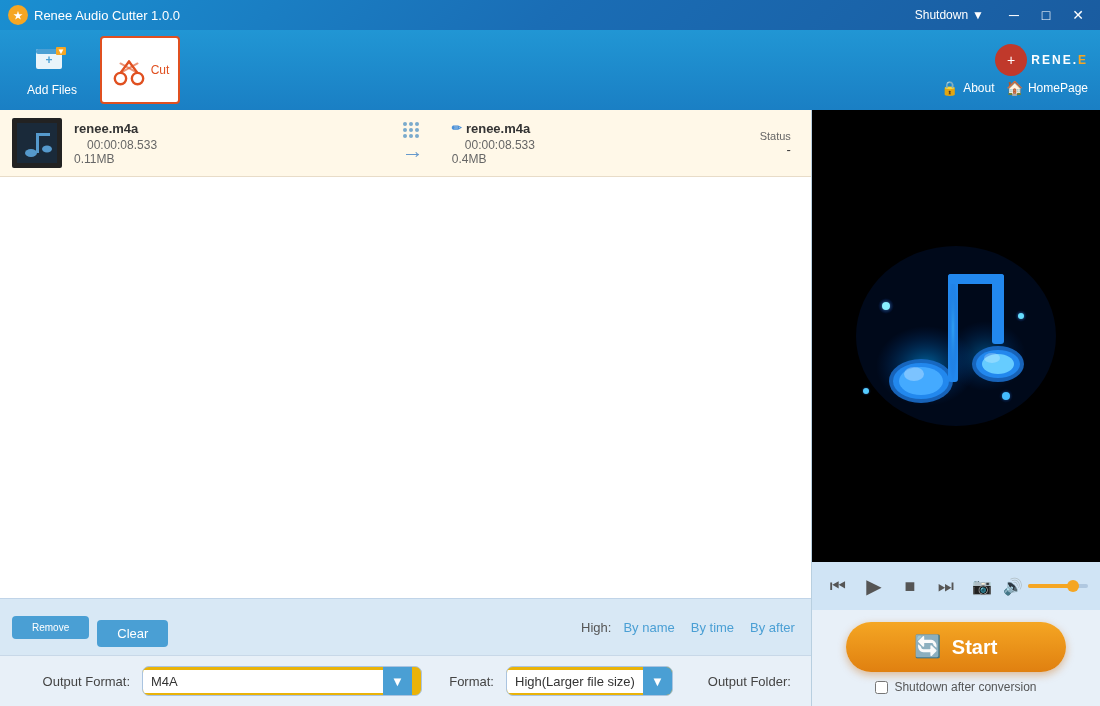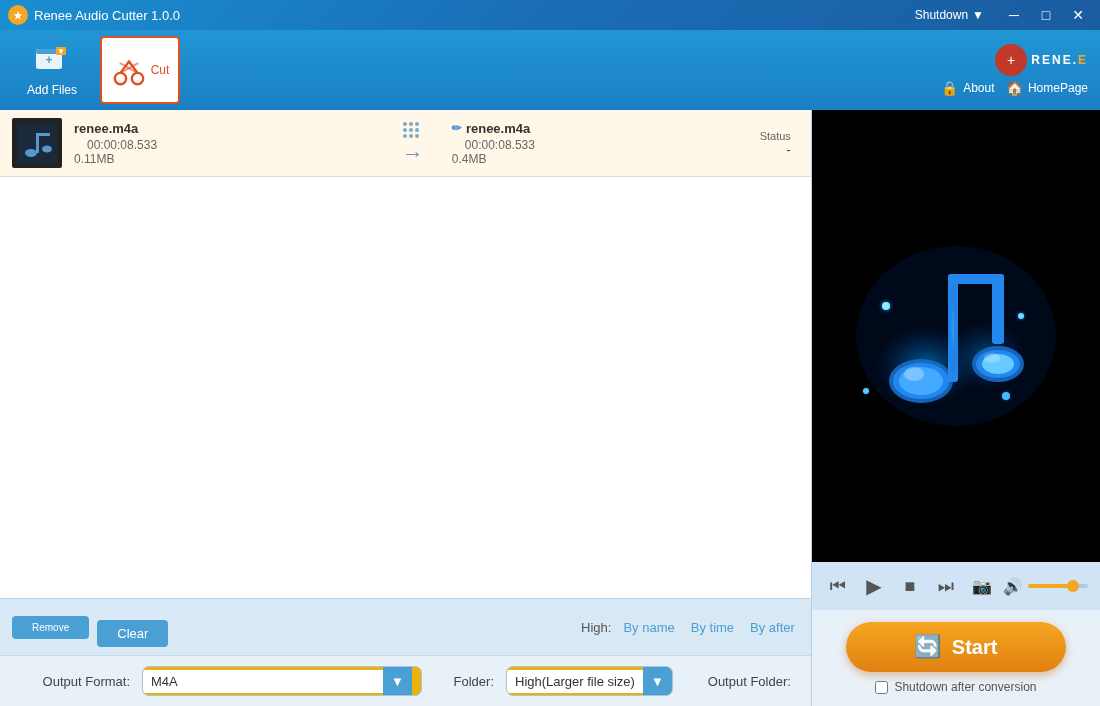--- a/index.html
+++ b/index.html
@@ -432,21 +432,21 @@
         <span class="setting-label">Output Format:</span>
         <div class="setting-select" style="width:280px;">
           <select style="width:240px;padding:4px 8px;font-size:13px;border:none;outline:none;background:white;">
             <option>M4A</option>
             <option>MP3</option>
             <option>WAV</option>
             <option>AAC</option>
           </select>
           <div class="select-arrow">▼</div>
         </div>
-        <span class="setting-label" style="width:60px;text-align:right;">Folder:</span>
+        <span class="setting-label" style="width:60px;text-align:right;">Format:</span>
         <div class="setting-select">
           <select style="padding:4px 8px;font-size:13px;border:none;outline:none;background:white;">
             <option>High(Larger file size)</option>
             <option>Medium</option>
             <option>Low</option>
           </select>
           <div class="select-arrow">▼</div>
         </div>
       </div>
 

